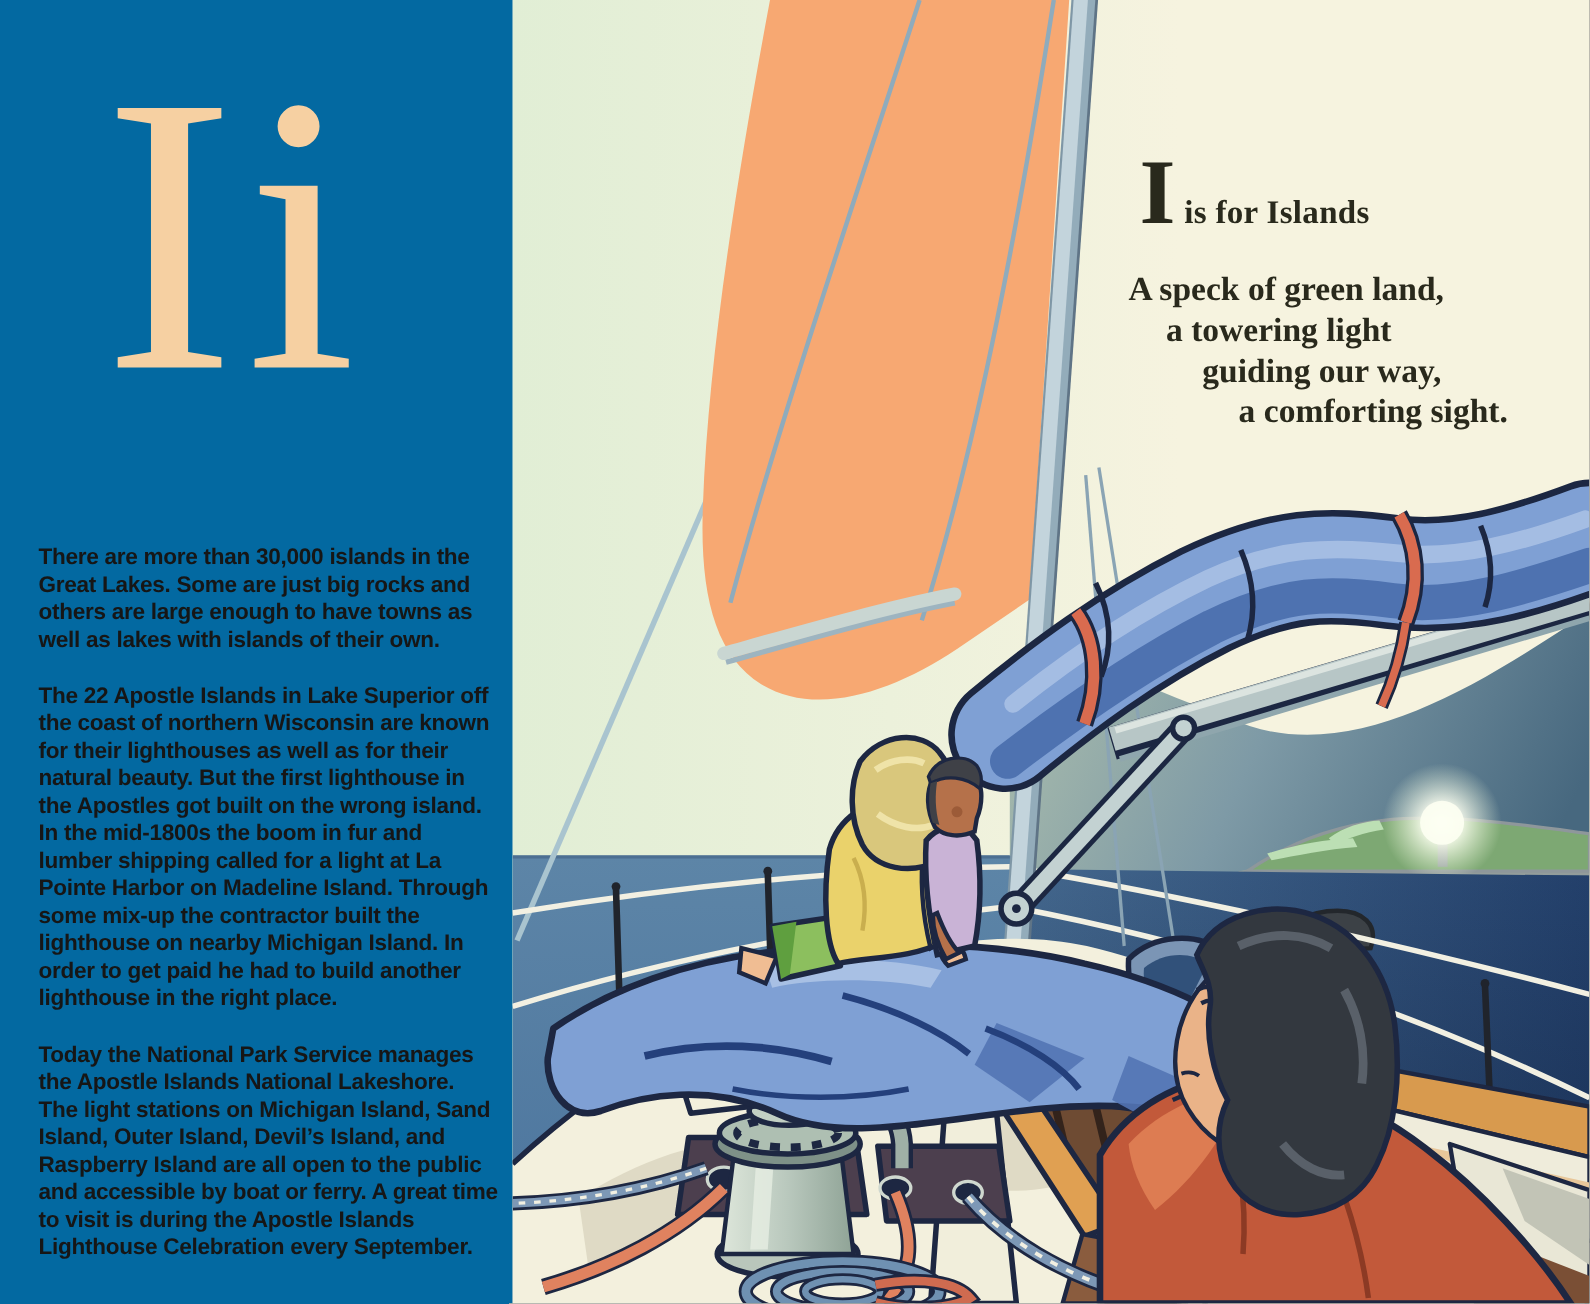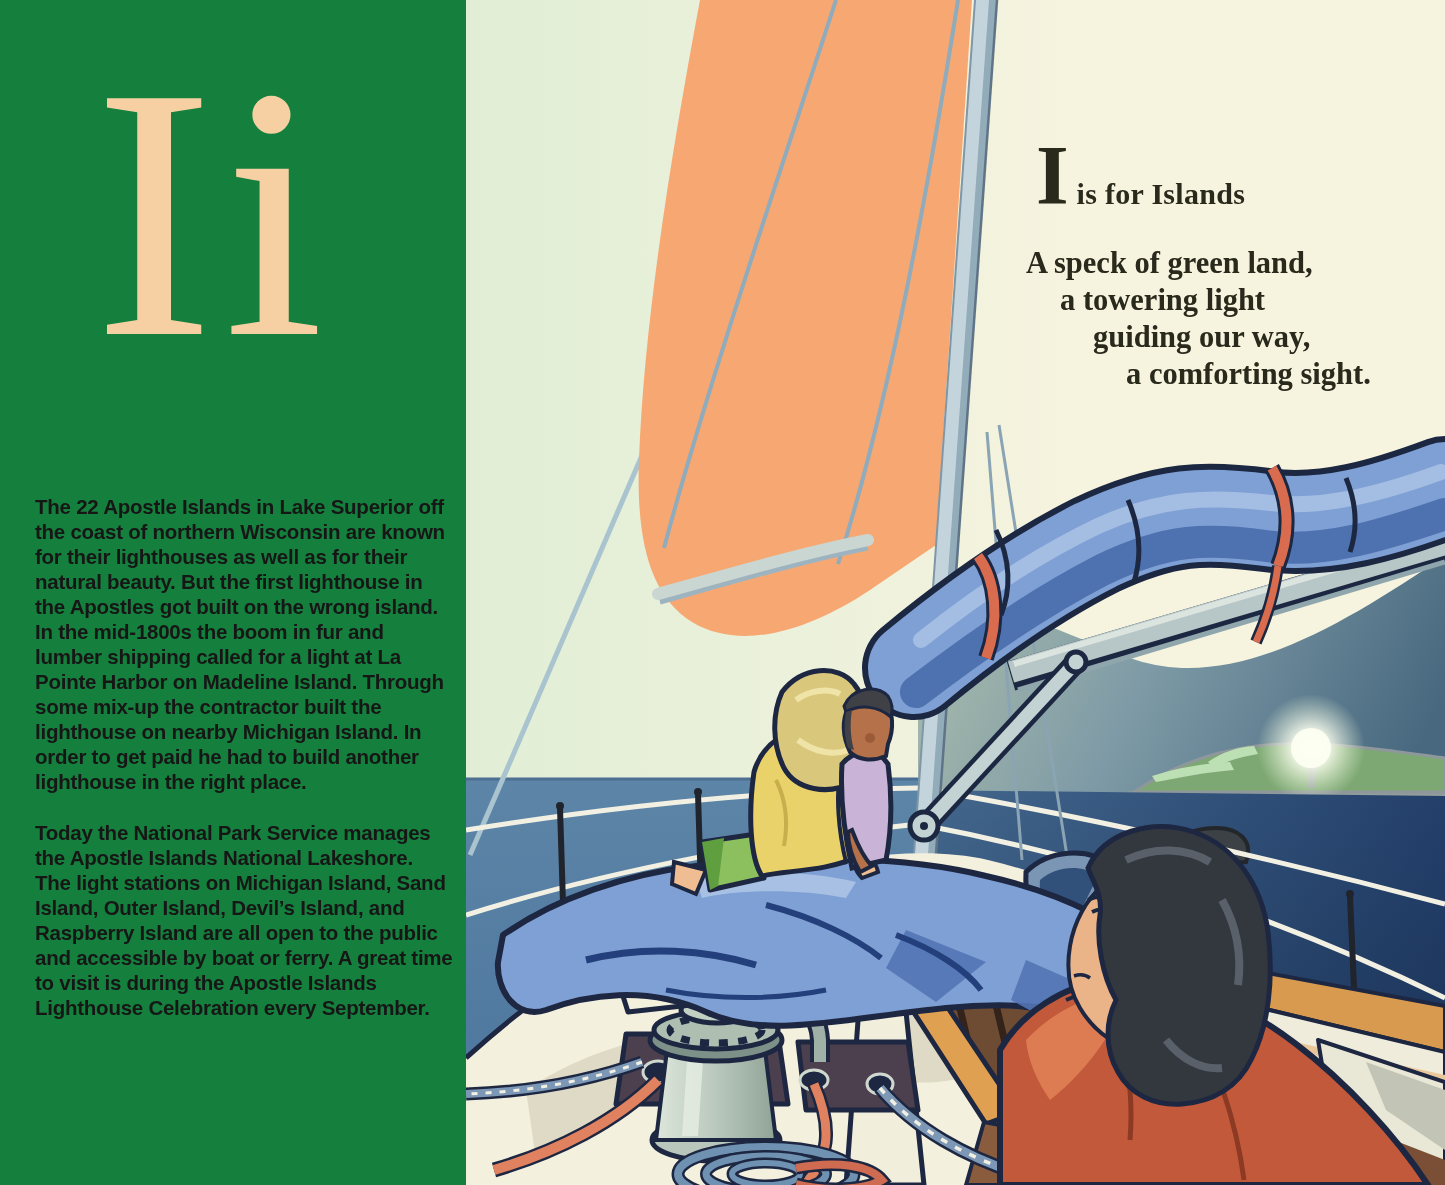--- a/index.html
+++ b/index.html
@@ -1,18 +1,18 @@
 <!DOCTYPE html>
 <html><head>
 <meta charset="utf-8">
 <style>
   html,body{margin:0;padding:0;background:#888;}
   .page{position:relative;width:1445px;height:1185px;overflow:hidden;background:#F6F3DF;font-family:"Liberation Sans",sans-serif;}
   
-  .sidebar{position:absolute;left:0;top:0;width:466px;height:1185px;background:#15803d;}
+  .sidebar{position:absolute;left:0;top:0;width:466px;height:1185px;background:#0369a1;}
   .letter-display{position:absolute;left:94px;top:33px;font-family:"Liberation Serif",serif;font-size:360px;line-height:1;letter-spacing:10px;color:#F6D0A2;font-weight:400;}
   .sidebar-text{position:absolute;left:35px;top:494px;width:418px;color:#161616;font-size:20.5px;line-height:25px;font-weight:700;letter-spacing:-0.25px;}
   .sidebar-text p{margin:0 0 26px 0;}
   
   .illustration{position:absolute;left:466px;top:0;width:1065px;height:1185px;}
   .illustration svg{position:absolute;left:0;top:0;}
   
   .poem{position:absolute;left:560px;top:144px;width:430px;color:#29291C;font-family:"Liberation Serif",serif;font-weight:700;}
   .poem-title{margin-left:10px;line-height:64px;white-space:nowrap;}
   .poem-drop{font-size:84px;}
@@ -24,20 +24,21 @@
   .poem-line.l3{margin-left:100px;}
 </style>
 </head>
 <body>
 
 <div class="page">
 
   <div class="sidebar">
     <div class="letter-display">Ii</div>
     <div class="sidebar-text">
+      <p>There are more than 30,000 islands in the Great Lakes. Some are just big rocks and others are large enough to have towns as well as lakes with islands of their own.</p>
       <p>The 22 Apostle Islands in Lake Superior off the coast of northern Wisconsin are known for their lighthouses as well as for their natural beauty. But the first lighthouse in the Apostles got built on the wrong island. In the mid-1800s the boom in fur and lumber shipping called for a light at La Pointe Harbor on Madeline Island. Through some mix-up the contractor built the lighthouse on nearby Michigan Island. In order to get paid he had to build another lighthouse in the right place.</p>
       <p>Today the National Park Service manages the Apostle Islands National Lakeshore. The light stations on Michigan Island, Sand Island, Outer Island, Devil’s Island, and Raspberry Island are all open to the public and accessible by boat or ferry. A great time to visit is during the Apostle Islands Lighthouse Celebration every September.</p>
     </div>
   </div>
 
   <div class="illustration">
     <svg width="979" height="1185" viewBox="0 0 979 1185">
       <defs>
         <linearGradient id="skyGrad" x1="0" y1="0" x2="979" y2="0" gradientUnits="userSpaceOnUse">
           <stop offset="0" stop-color="#E1EED5"></stop>

